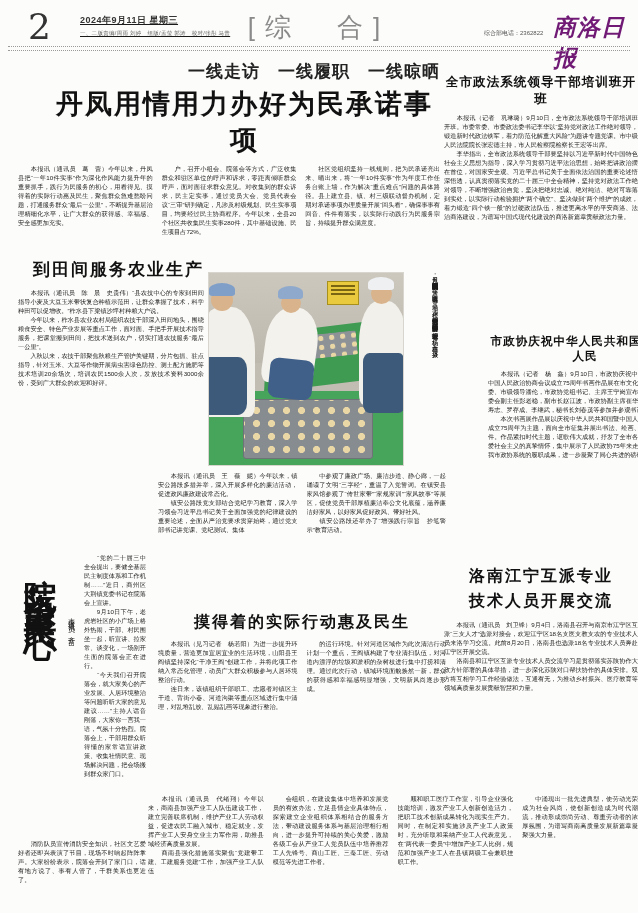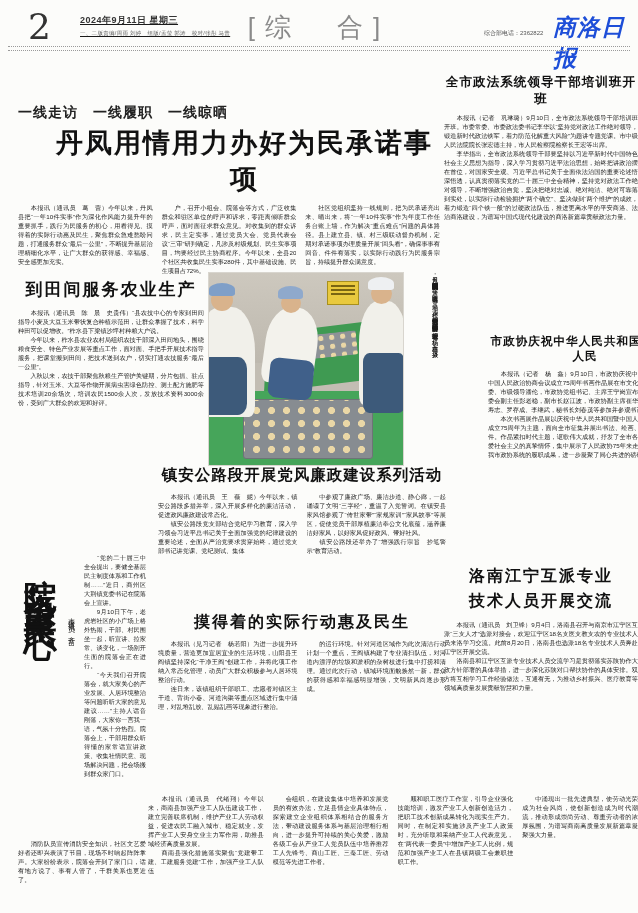--- a/index.html
+++ b/index.html
@@ -5,25 +5,25 @@
   html,body{margin:0;padding:0;background:#e8e8e6;}
   #page{position:relative;width:638px;height:913px;margin:0 auto;background:#fcfcfa;
         overflow:hidden;font-family:"Liberation Sans",sans-serif;color:#1a1a1a;}
   .abs{position:absolute;}
   
   .pgnum{font-family:"DejaVu Serif",serif;font-size:36px;color:#333;font-weight:400;}
   .hdate{font-size:9px;font-weight:bold;color:#333;letter-spacing:.5px;}
   .hstaff{font-size:5.5px;color:#666;margin-top:3px;letter-spacing:.3px;}
   .hsection{font-size:26px;color:#8a8a8a;letter-spacing:10px;font-weight:400;}
   .hphone{font-size:6px;color:#555;}
-  .masthead{font-size:23px;color:#1d4ed8;font-weight:bold;font-style:italic;
+  .masthead{font-size:23px;color:#701a75;font-weight:bold;font-style:italic;
             font-family:"DejaVu Serif",serif;letter-spacing:1px;}
   .dotline{border-top:1px dotted #9a9a9a;height:2px;}
   
-  .kicker{font-size:14px;font-weight:bold;text-align:left;letter-spacing:1px;color:#222;margin-top:44px;}
+  .kicker{font-size:17px;font-weight:bold;text-align:right;letter-spacing:1px;color:#222;}
   .h-main{font-size:27px;font-weight:bold;text-align:center;letter-spacing:2px;color:#111;}
   .h-md{font-weight:bold;text-align:center;color:#111;letter-spacing:1px;}
   
   .bt{font-size:6.2px;line-height:1.45;text-align:justify;color:#1c1c1c;
       white-space:pre-wrap;overflow:hidden;}
   .cols{display:flex;gap:9px;}
   .cols>div{flex:1;}
   
   .vert{writing-mode:vertical-rl;}
   .calli{font-family:"DejaVu Serif",serif;font-weight:bold;font-size:33px;color:#111;
@@ -73,21 +73,21 @@
   </div>
 
   <div class="abs" style="left:444px;top:566px;width:194px;">
     <div class="h-md" style="font-size:16px;letter-spacing:2px;">洛南江宁互派专业</div>
     <div class="h-md" style="font-size:16px;letter-spacing:2px;margin-top:4px;">技术人员开展交流</div>
     <div class="bt" style="margin-top:9px;height:130px;">　　本报讯（通讯员　刘卫锋）9月4日，洛南县召开与南京市江宁区互派“三支人才”选派对接会，欢迎江宁区18名支医支教支农的专业技术人员来洛学习交流。此前8月20日，洛南县也选派18名专业技术人员奔赴江宁区开展交流。
 　　洛南县和江宁区互派专业技术人员交流学习是贯彻落实苏陕协作大政方针部署的具体举措，进一步深化苏陕对口帮扶协作的具体安排。双方将互相学习工作经验做法，互通有无，为推动乡村振兴、医疗教育等领域高质量发展贡献智慧和力量。</div>
   </div>
 
   <div class="abs" style="left:18px;top:258px;width:186px;">
-    <div class="h-md" style="font-size:17px;text-align:center;letter-spacing:2px;margin-top:20px;">到田间服务农业生产</div>
+    <div class="h-md" style="font-size:17px;text-align:right;letter-spacing:2px;margin-top:0;">到田间服务农业生产</div>
     <div class="bt" style="margin-top:8px;height:216px;">　　本报讯（通讯员　陈　晨　史贵伟）“县农技中心的专家到田间指导小麦及大豆玉米带状复合种植示范田，让群众掌握了技术，科学种田可以促增收。”柞水县下梁镇沙坪村种粮大户说。
 　　今年以来，柞水县农业农村局组织农技干部深入田间地头，围绕粮食安全、特色产业发展等重点工作，面对面、手把手开展技术指导服务，把课堂搬到田间，把技术送到农户，切实打通农技服务“最后一公里”。
 　　入秋以来，农技干部聚焦秋粮生产管护关键期，分片包抓、驻点指导，针对玉米、大豆等作物开展病虫害绿色防控、测土配方施肥等技术培训20余场次，培训农民1500余人次，发放技术资料3000余份，受到广大群众的欢迎和好评。</div>
   </div>
 
   <div id="photo" class="abs" style="left:208px;top:272px;width:194px;height:192px;">
     <div class="ph" style="left:0;top:0;width:194px;height:90px;background:linear-gradient(#cdc8be,#bdb8ae);"></div>
     <div class="ph" style="left:118px;top:8px;width:30px;height:22px;background:#e9c93e;border:1px solid #a8901d;">
       <div style="margin:3px 3px 0;height:2px;background:#7a6512;"></div>
       <div style="margin:2px 3px 0;height:2px;background:#7a6512;"></div>
@@ -110,21 +110,20 @@
     <div class="ph" style="left:159px;top:4px;width:26px;height:13px;background:#eef0f2;border-radius:50% 50% 20% 20%;"></div>
     <div class="ph" style="left:154px;top:80px;width:42px;height:60px;background:#3d5a7a;border-radius:15%;"></div>
   </div>
 
   <div class="abs vert vcap" style="left:404px;top:272px;height:192px;width:36px;">
     <span>九月九日，丹凤县华茂牧业科技发展有限公司的工人在加工制作传统糕点。近年来，该公司采取“公司＋基地＋农户”模式，带动周边群众就业增收，辐射带动了二十多个村集体经济组织发展。</span>
     <span style="font-weight:bold;">（本报记者　杨　鑫　摄）</span>
   </div>
 
   <div class="abs" style="left:158px;top:465px;width:288px;">
-    <div class="h-md" style="font-size:15.5px;letter-spacing:1px;">镇安公路段开展党风廉政建设系列活动</div>
     <div class="cols" style="margin-top:7px;height:112px;">
       <div class="bt">　　本报讯（通讯员　王　薇　妮）今年以来，镇安公路段多措并举，深入开展多样化的廉洁活动，促进政风廉政建设常态化。
 　　镇安公路段党支部结合党纪学习教育，深入学习领会习近平总书记关于全面加强党的纪律建设的重要论述，全面从严治党要求贯穿始终，通过党支部书记讲党课、党纪测试、集体</div>
       <div class="bt">　　中参观了廉政广场、廉洁步道、静心廊，一起诵读了文明“三字经”，重温了入党誓词。在镇安县家风馆参观了“传世家带”“家规家训”“家风故事”等展区，促使党员干部厚植廉洁奉公文化底蕴，涵养廉洁好家风，以好家风促好政风、带好社风。
 　　镇安公路段还举办了“增强践行宗旨　抄笔警示”教育活动。</div>
     </div>
   </div>
 
   <div class="abs" style="left:158px;top:612px;width:288px;">
     <div class="h-md" style="font-size:16px;letter-spacing:2px;">摸得着的实际行动惠及民生</div>

